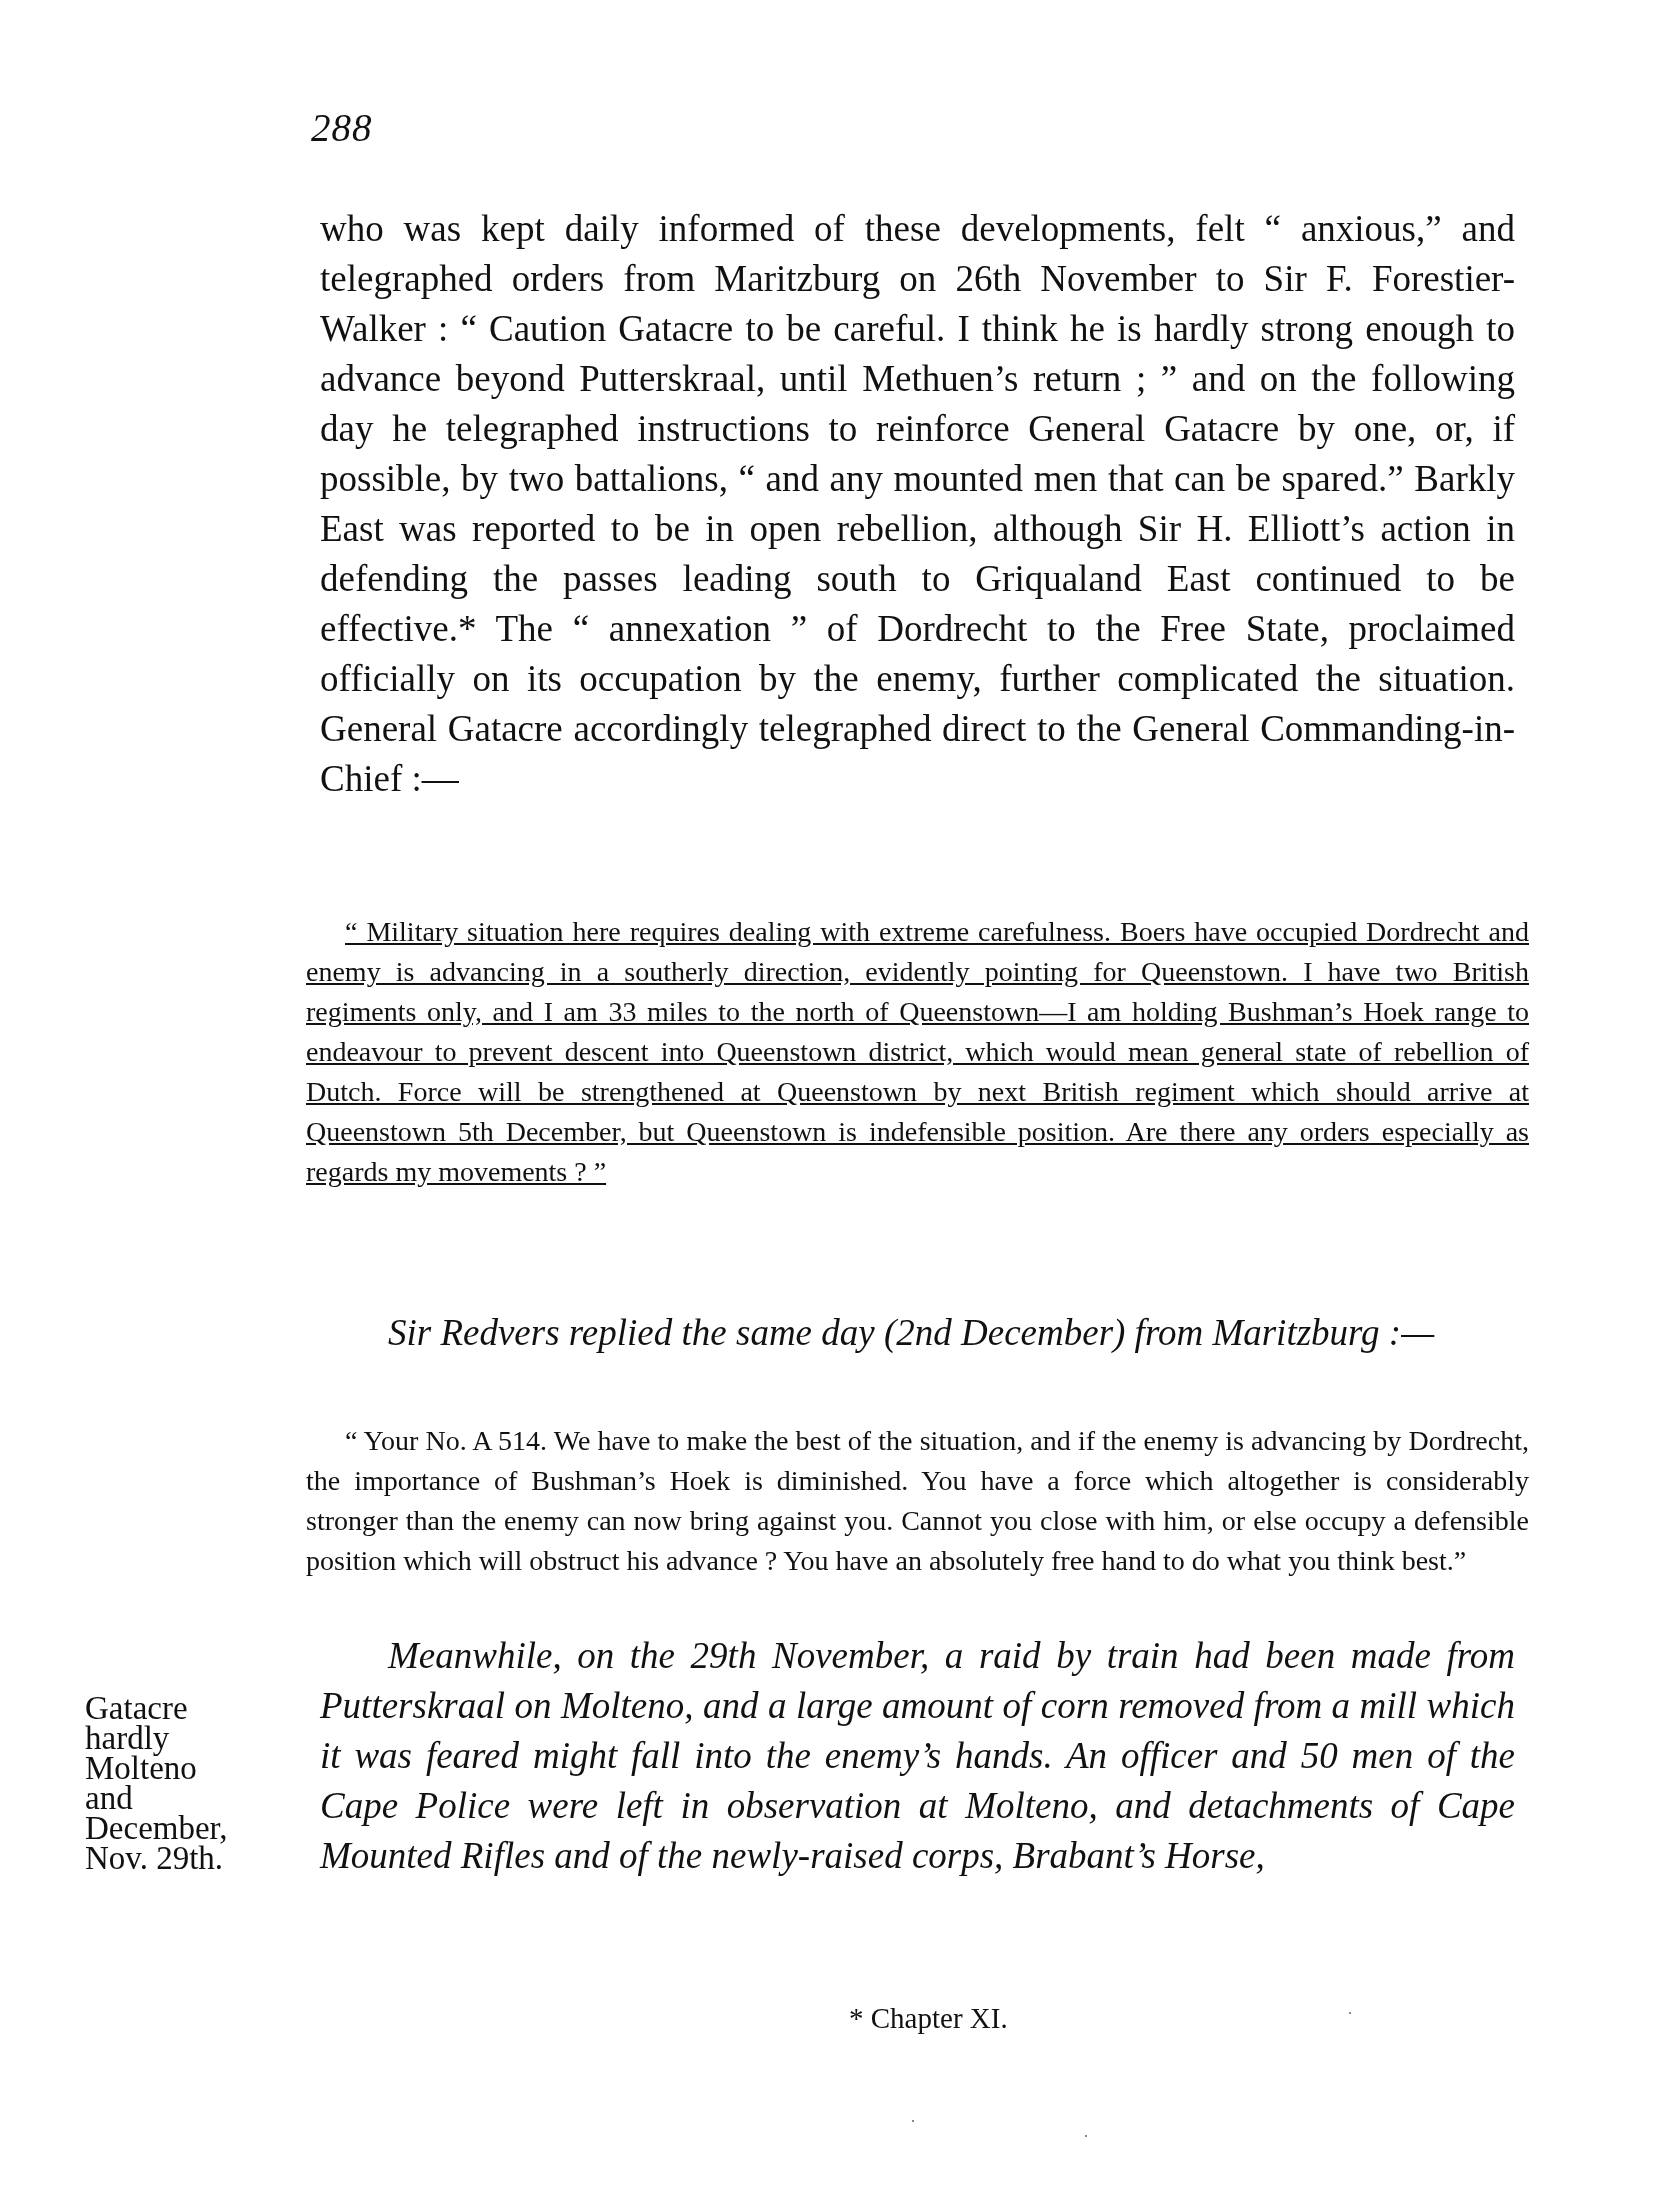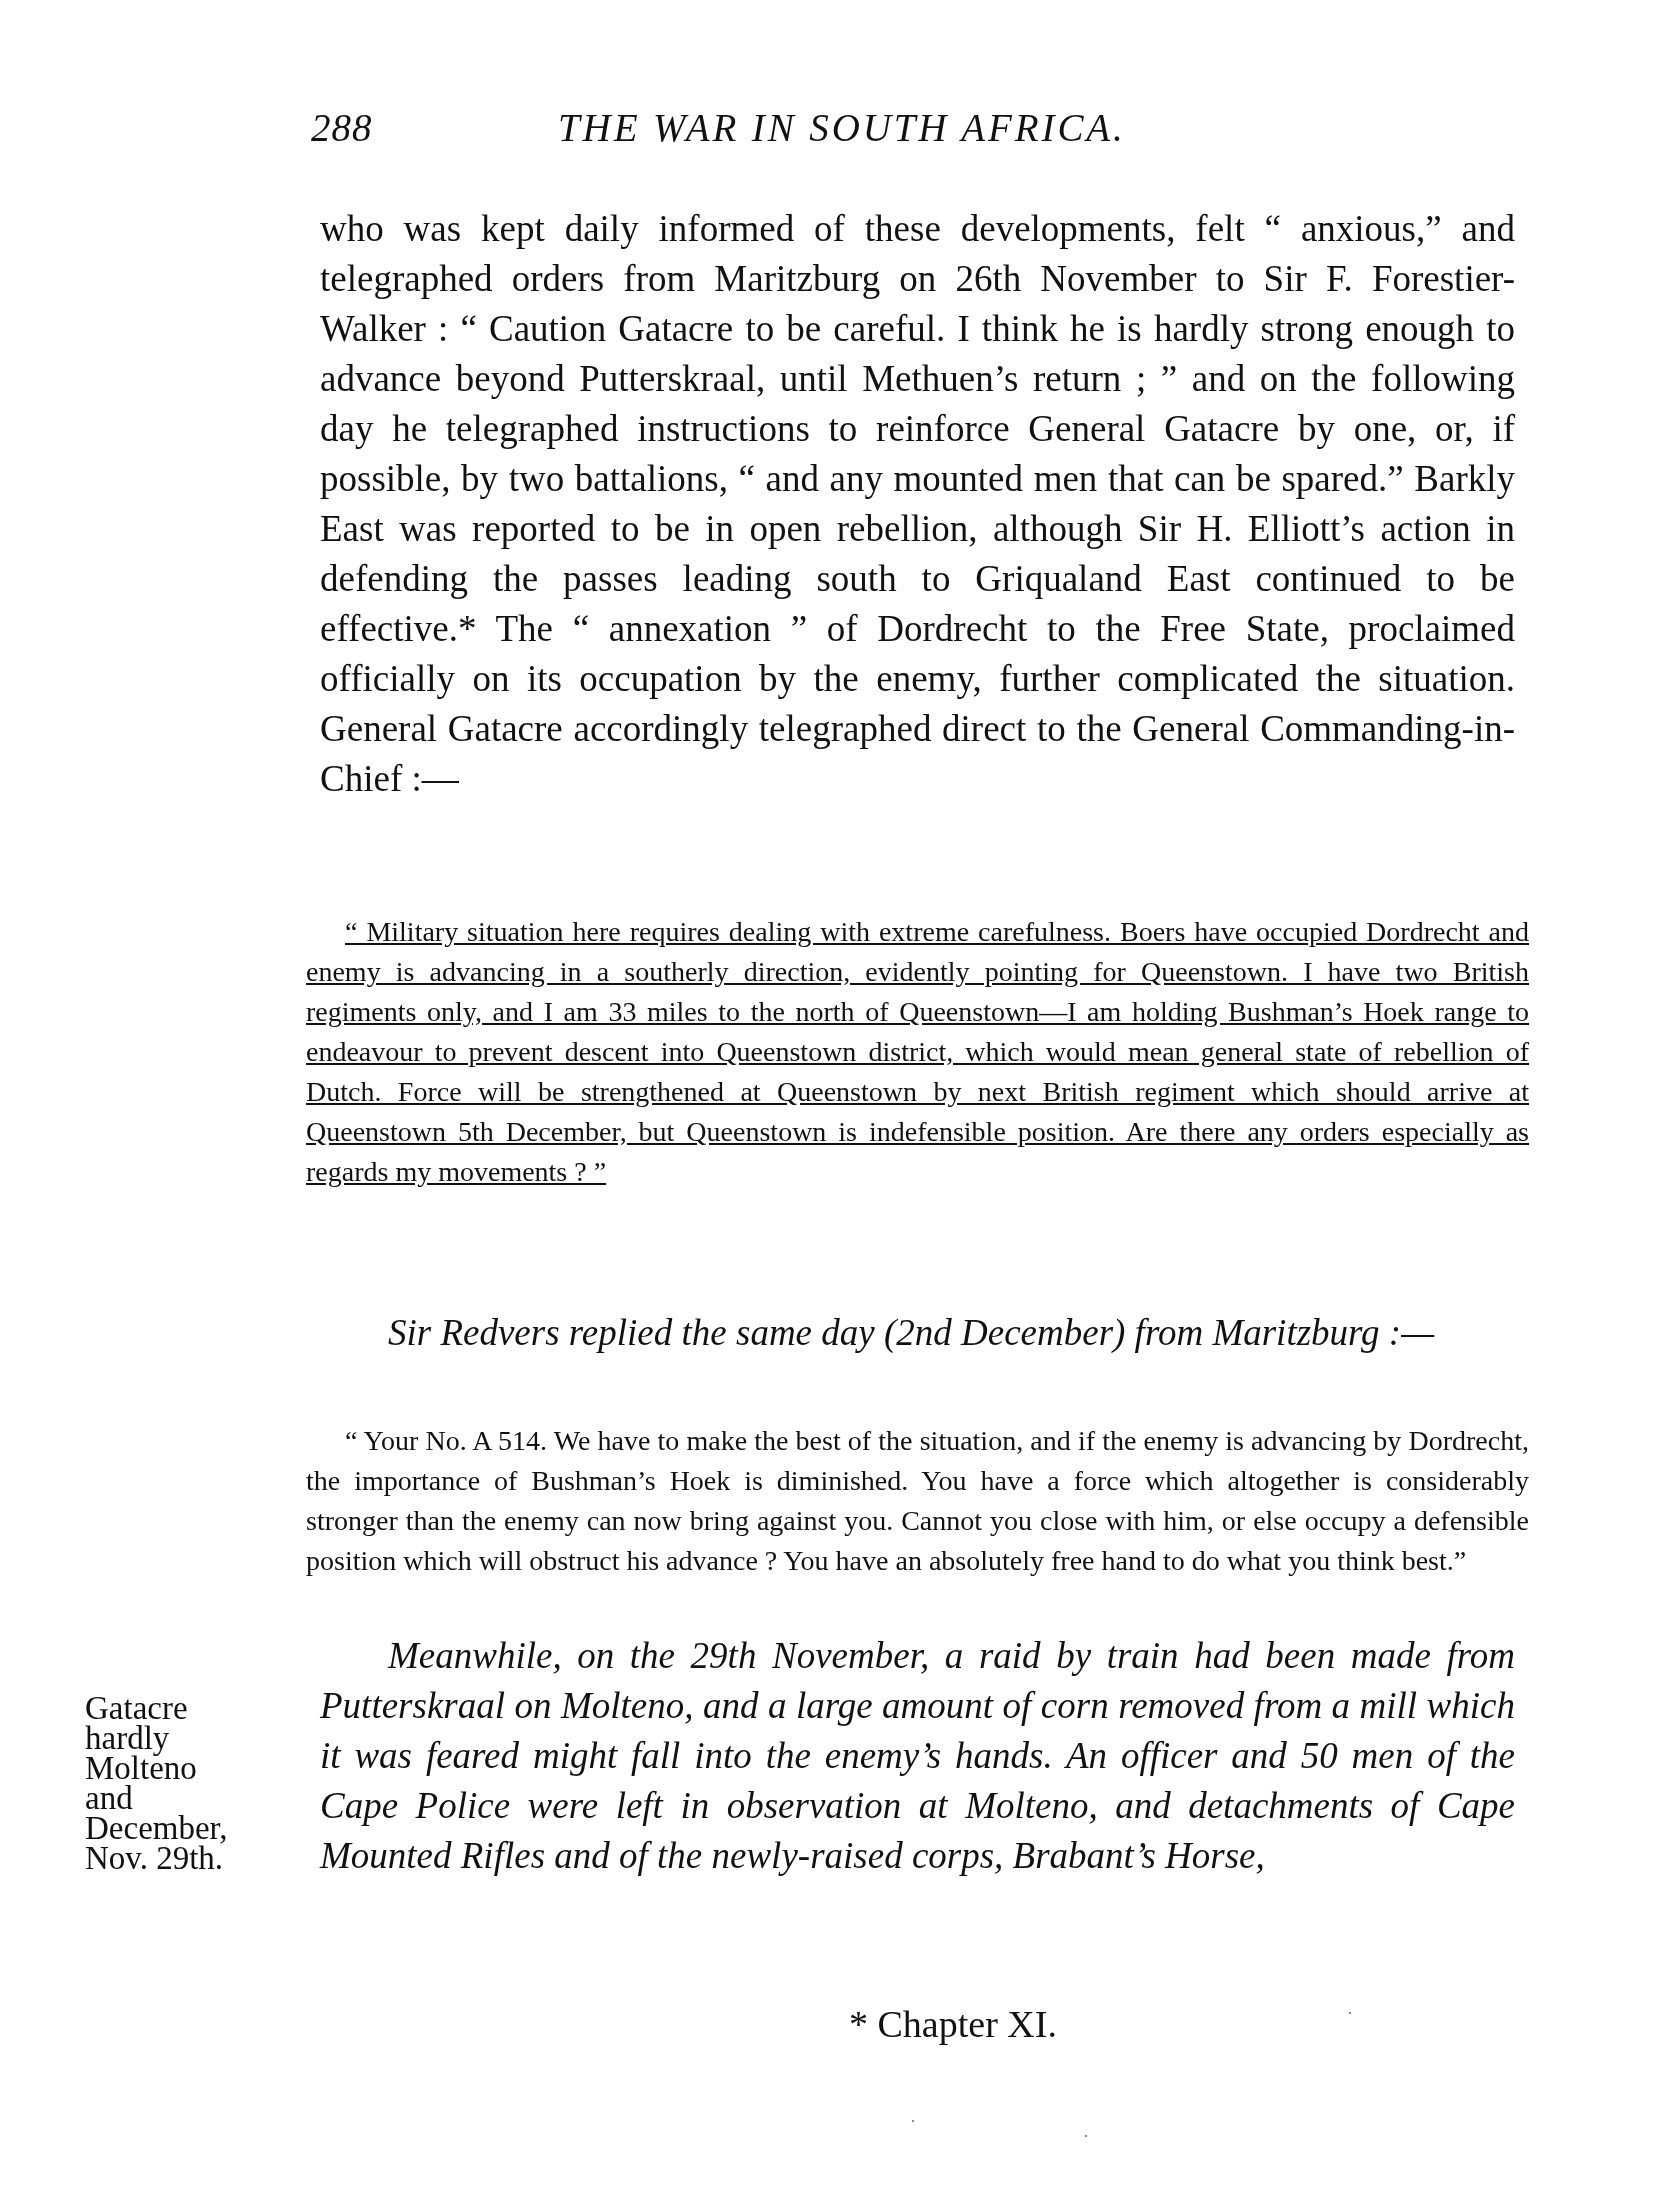--- a/index.html
+++ b/index.html
@@ -28,30 +28,29 @@
   .quote p { margin: 0; text-indent: 39px; }
 
   .sidenote {
     position: absolute; left: 85px; top: 1693px; width: 175px;
     font-size: 33px; line-height: 30px;
   }
   .sidenote span { display: block; }
 
   .footnote {
     position: absolute; left: 849px; top: 2002px;
-    font-size: 38px;
+    font-size: 29px;
   }
   .speck { position: absolute; width: 1.9px; height: 1.9px; background: #888; }
 </style>
 </head>
 <body>
 
 <div class="header">
   <span class="page-num">288</span>
-  <span class="running-title">THE WAR IN SOUTH AFRICA.</span>
 </div>
 
 <div class="body-text" style="top:190px;">
   <p>who was kept daily informed of these developments, felt “ anxious,” and telegraphed orders from Maritzburg on 26th November to Sir F. Forestier-Walker : “ Caution Gatacre to be careful. I think he is hardly strong enough to advance beyond Putterskraal, until Methuen’s return ; ” and on the following day he telegraphed instructions to reinforce General Gatacre by one, or, if possible, by two battalions, “ and any mounted men that can be spared.” Barkly East was reported to be in open rebellion, although Sir H. Elliott’s action in defending the passes leading south to Griqualand East continued to be effective.* The “ annexation ” of Dordrecht to the Free State, proclaimed officially on its occupation by the enemy, further complicated the situation. General Gatacre accordingly telegraphed direct to the General Commanding-in-Chief :—</p>
 </div>
 
 <div class="quote" style="top:912px;text-decoration:underline;">
   <p>“ Military situation here requires dealing with extreme carefulness. Boers have occupied Dordrecht and enemy is advancing in a southerly direction, evidently pointing for Queenstown. I have two British regiments only, and I am 33 miles to the north of Queenstown—I am holding Bushman’s Hoek range to endeavour to prevent descent into Queenstown district, which would mean general state of rebellion of Dutch. Force will be strengthened at Queenstown by next British regiment which should arrive at Queenstown 5th December, but Queenstown is indefensible position. Are there any orders especially as regards my movements ? ”</p>
 </div>
 

